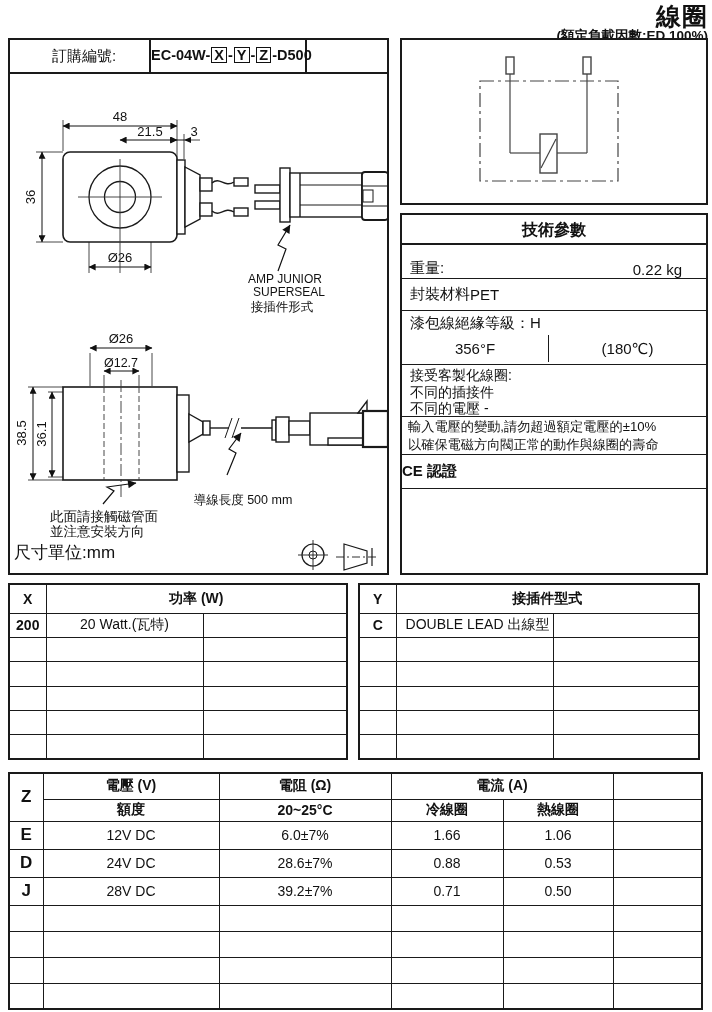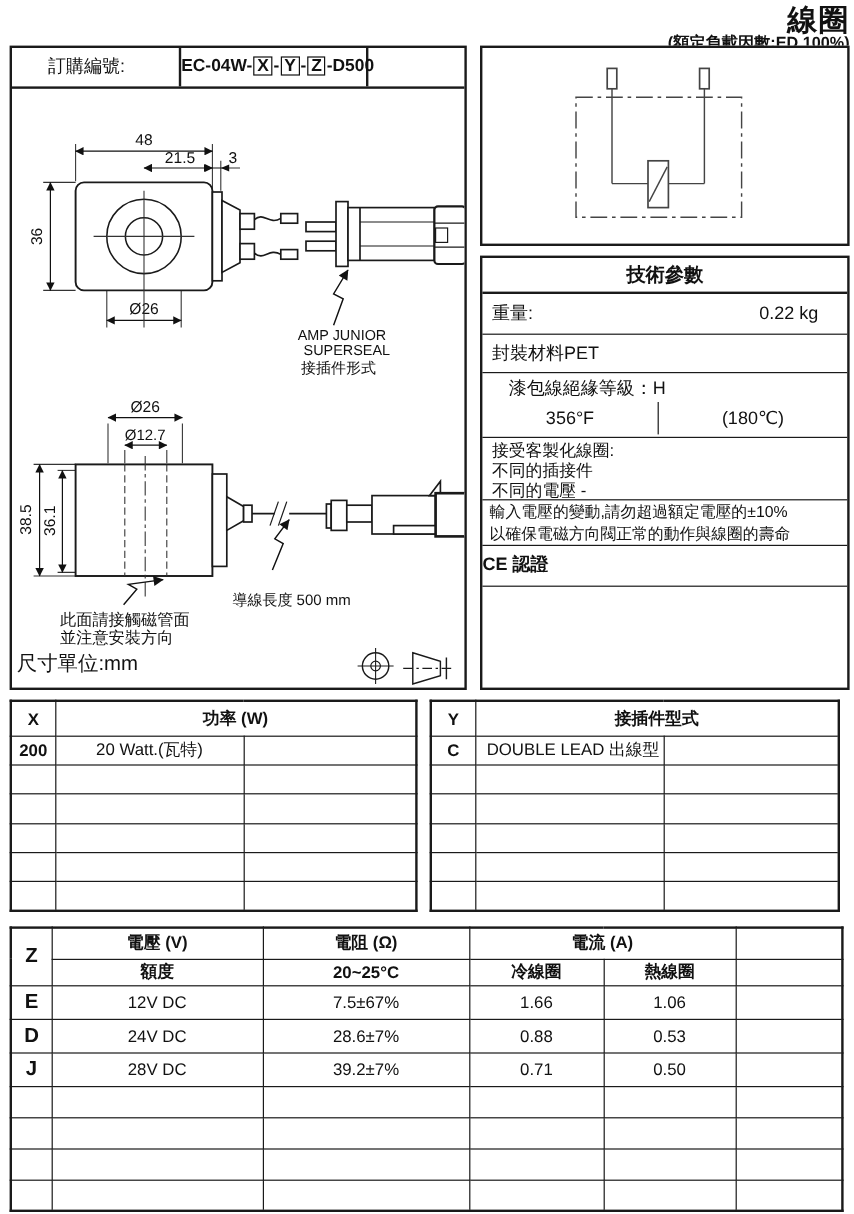--- a/index.html
+++ b/index.html
@@ -6,35 +6,35 @@
   html,body{background:#fff}
   body{width:712px;height:1012px;position:relative;font-family:"Liberation Sans","DejaVu Sans",sans-serif;color:#111;overflow:hidden}
   .abs{position:absolute}
   
   .doc-title{right:4px;top:0;font-size:25px;font-weight:bold;letter-spacing:1px}
   .doc-sub{right:4px;top:27px;font-size:13.5px;font-weight:bold}
   
   .panel{border:2px solid #1a1a1a;background:#fff}
   .draw-panel{left:8px;top:38px;width:381px;height:537px}
   .order-row{display:flex;height:34px;border-bottom:2px solid #1a1a1a;align-items:stretch}
-  .order-label{flex:0 0 139px;font-size:15px;line-height:31px;padding-left:30px}
+  .order-label{flex:0 0 139px;font-size:15px;line-height:31px;padding-left:42px}
   .order-code{width:158px;border-left:2px solid #1a1a1a;border-right:2px solid #1a1a1a;
               font-weight:bold;font-size:14.5px;line-height:30px;text-align:center;white-space:nowrap}
   .boxed{display:inline-block;border:1.5px solid #111;padding:0 2px;line-height:14px;margin:0 1px}
   .unit-note{left:4px;top:501px;font-size:17px}
   
   .schematic-panel{left:400px;top:38px;width:308px;height:167px}
   
   .tech-panel{left:400px;top:213px;width:308px;height:362px;font-size:15px}
   .t-row{border-bottom:1.5px solid #1a1a1a;position:relative}
   .t-title{height:30px;line-height:29px;text-align:center;font-weight:bold;font-size:16px;border-bottom:2px solid #1a1a1a}
-  .t-weight{height:34px;display:flex;justify-content:space-between;align-items:center;padding:0 24px 0 8px}
+  .t-weight{height:34px;display:flex;justify-content:space-between;align-items:flex-end;padding:0 24px 0 8px}
   .t-material{height:32px;display:flex;justify-content:flex-start;align-items:center;padding:0 34px 0 8px}
   .t-two{height:54px;padding-top:3px}
-  .t-two .lbl{padding-left:22px}
+  .t-two .lbl{padding-left:8px}
   .pair{display:flex;height:27px;margin-top:2px;align-items:center}
   .pair .l{width:146px;text-align:center}
   .pair .r{flex:1;text-align:center;border-left:1.5px solid #1a1a1a;align-self:stretch;line-height:27px}
   .t-custom{height:52px;font-size:14px;line-height:16.5px;padding:2px 0 0 8px}
   .t-note{height:38px;font-size:13.2px;line-height:18px;padding:1px 0 0 6px}
   .t-ce{height:34px;line-height:32px;font-weight:bold;padding-left:0;font-size:15px}
   
   table.sel{border-collapse:collapse;table-layout:fixed;background:#fff}
   table.sel td{border:1.5px solid #1a1a1a;font-size:14px;text-align:center;overflow:hidden;white-space:nowrap}
   table.sel{border:2px solid #1a1a1a}
@@ -363,21 +363,21 @@
   <tr style="height:22px">
     <td class="hdr">額度</td>
     <td class="hdr">20~25°C</td>
     <td class="hdr">冷線圈</td>
     <td class="hdr">熱線圈</td>
     <td></td>
   </tr>
   <tr style="height:28px">
     <td class="key">E</td>
     <td>12V DC</td>
-    <td>7.5±67%</td>
+    <td>6.0±7%</td>
     <td>1.66</td>
     <td>1.06</td>
     <td></td>
   </tr>
   <tr style="height:28px">
     <td class="key">D</td>
     <td>24V DC</td>
     <td>28.6±7%</td>
     <td>0.88</td>
     <td>0.53</td>

